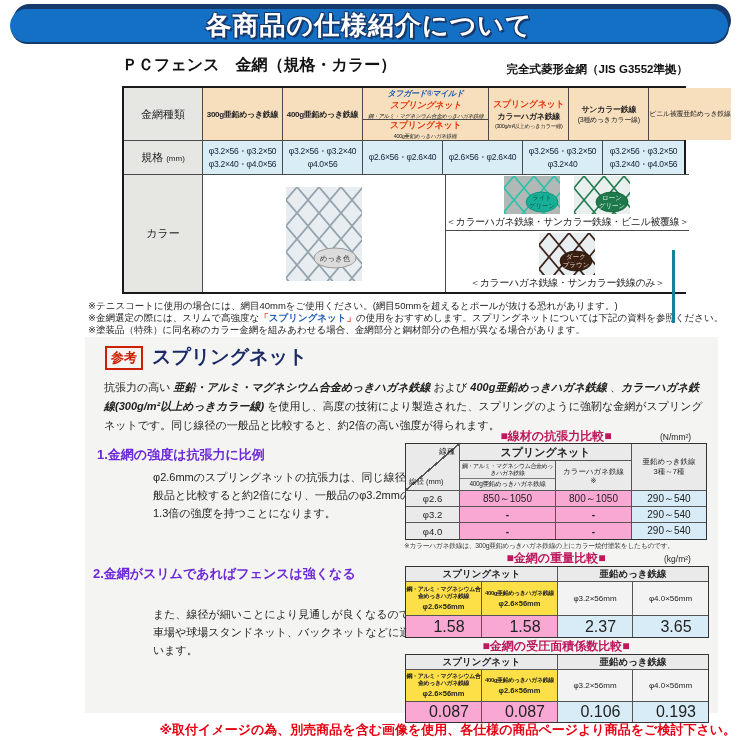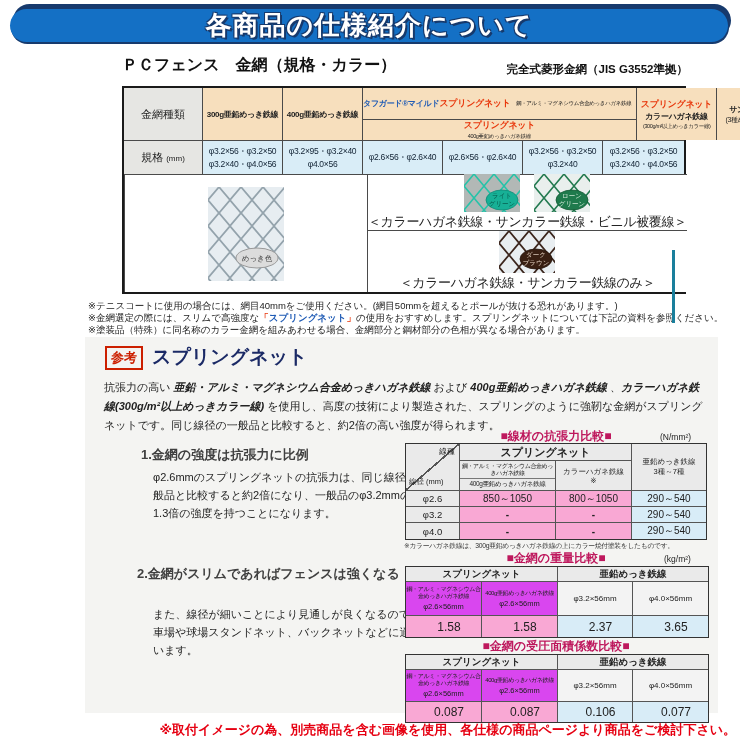--- a/index.html
+++ b/index.html
@@ -33,74 +33,74 @@
   .ssize{height:34px;}
   .scolor{height:118px;}
   .lab-txt{font-size:11px;color:#222;}
   .lab-sub{font-size:8px;color:#222;}
   .hdr-txt{font-size:8px;font-weight:bold;color:#222;letter-spacing:-0.3px;white-space:nowrap;}
   .hdr-red{font-size:9px;font-weight:bold;color:#e8380d;white-space:nowrap;letter-spacing:-0.3px;}
   .hdr-blue{font-size:8px;font-weight:bold;color:#1f5bb5;white-space:nowrap;letter-spacing:-0.3px;}
   .hdr-tiny{font-size:6px;color:#222;white-space:nowrap;letter-spacing:-0.4px;transform:scale(.92);}
   .hdr-small{font-size:7px;color:#222;white-space:nowrap;letter-spacing:-0.3px;}
   .c3split{padding:0;justify-content:flex-start;}
-  .c3top{height:31px;width:100%;display:flex;flex-direction:row;align-items:center;justify-content:space-between;}
+  .c3top{height:31px;width:100%;display:flex;flex-direction:column;align-items:center;justify-content:space-between;font-style:italic;}
   .c3bot{height:21px;width:100%;border-top:1px solid #4a4a4a;box-sizing:border-box;display:flex;flex-direction:column;align-items:center;justify-content:center;}
   .size-line{font-size:8.5px;color:#123;line-height:13px;white-space:nowrap;letter-spacing:-0.3px;}
   .colorbox{background:#fff;}
   .crt{height:56px;width:100%;border-bottom:1px solid #4a4a4a;box-sizing:border-box;display:flex;flex-direction:column;align-items:center;justify-content:center;}
   .crb{height:61px;width:100%;display:flex;flex-direction:column;align-items:center;justify-content:center;}
   .mesh-pair{display:flex;gap:14px;}
-  .cap{font-size:13px;color:#222;white-space:nowrap;letter-spacing:-0.4px;margin-top:1px;}
+  .cap{font-size:10px;color:#222;white-space:nowrap;letter-spacing:-0.4px;margin-top:1px;}
 
   
   .notes{position:absolute;left:88px;top:300px;font-size:9.5px;line-height:12px;color:#222;}
   .n2-term{color:#1f5bb5;font-weight:bold;}
   .n2-br{color:#e8380d;font-weight:bold;}
 
   
   .panel{position:absolute;left:85px;top:337px;width:633px;height:376px;background:#f4f4f2;}
   .ref-tag{position:absolute;left:105px;top:346px;border:2px solid #cc1f00;color:#cc1f00;font-size:13px;font-weight:bold;padding:1px 4px;background:#f4f4f2;}
   .ref-heading{position:absolute;left:152px;top:344px;font-size:19px;font-weight:bold;color:#1b2a66;}
   .ref-intro{position:absolute;left:104px;top:378px;width:606px;font-size:11px;line-height:19px;color:#222;}
   .ref-intro .b{font-weight:bold;font-style:italic;}
-  .sec-heading{position:absolute;font-size:13px;font-weight:bold;color:#404040;margin-left:44px;}
+  .sec-heading{position:absolute;font-size:13px;font-weight:bold;color:#6d28d9;}
   .sec-body{position:absolute;font-size:11px;line-height:18px;color:#222;margin-left:36px;}
 
   
   .tbl-title{position:absolute;left:405px;width:302px;text-align:center;font-size:12px;font-weight:bold;color:#be185d;}
   .tbl-unit{position:absolute;font-size:8.5px;color:#222;}
   .grid{position:absolute;left:405px;background:#fff;border:1.5px solid #333;box-sizing:content-box;display:grid;}
   .gc{box-sizing:border-box;border-right:1px solid #555;border-bottom:1px solid #555;display:flex;flex-direction:column;align-items:center;justify-content:center;text-align:center;}
   .gc.lc{border-right:none;}
   .gc.lb{border-bottom:none;}
   .hbg{background:#eaeaea;}
   .pinkbg{background:#f9a8d4;}
   .bluebg{background:#d8ecf7;}
-  .subpink{background:#d946ef;}
+  .subpink{background:#fde047;font-weight:bold;}
   .subgray{background:#f3f3f3;}
   .tt{grid-template-columns:54px 96px 76px 74px;grid-template-rows:17px 30px 16px 16px 16px;top:443px;}
   .diag{grid-row:1/3;background:linear-gradient(to bottom right,rgba(0,0,0,0) 48.8%,#555 48.8%,#555 51.2%,rgba(0,0,0,0) 51.2%),#eaeaea;position:relative;}
   .diag .dt{position:absolute;top:2px;right:4px;font-size:8px;}
   .diag .db{position:absolute;bottom:3px;left:3px;font-size:7.5px;}
   .tt-group{grid-column:2/4;font-size:11px;font-weight:bold;}
   .tt-c3{grid-column:4;grid-row:1/3;font-size:7.5px;line-height:10px;}
   .stack-a{font-size:6px;line-height:7px;letter-spacing:-0.4px;border-bottom:1px solid #777;width:100%;box-sizing:border-box;padding:1px 0;}
   .stack-b{font-size:6.5px;line-height:8px;letter-spacing:-0.3px;padding:1px 0;}
   .tt-sub2{font-size:7.5px;line-height:9px;}
   .tval{font-size:10px;color:#222;}
   .tlab{font-size:9.5px;}
   .wt{grid-template-columns:76px 76px 75px 75px;grid-template-rows:15px 34px 21px;top:566px;}
   .pt{grid-template-columns:76px 76px 75px 75px;grid-template-rows:15px 32px 20px;top:654px;}
   .g2{grid-column:1/3;font-size:9.5px;font-weight:bold;}
   .g2b{grid-column:3/5;font-size:9.5px;font-weight:bold;}
   .sub-tiny{font-size:6px;line-height:7px;letter-spacing:-0.4px;}
   .sub-phi{font-size:7.5px;margin-top:2px;}
   .sub-mid{font-size:8px;}
-  .wval{font-size:12px;padding-left:11px;}
+  .wval{font-size:16px;padding-left:11px;}
   .tfoot{position:absolute;left:404px;top:541px;font-size:6.8px;color:#333;letter-spacing:-0.3px;white-space:nowrap;}
 
   .side-line{position:absolute;left:672px;top:250px;width:3px;height:73px;background:#1a7f9c;}
 
   .footer-note{position:absolute;right:4px;top:721px;font-size:13px;font-weight:bold;color:#e60012;white-space:nowrap;}
 
   svg text{font-family:"Liberation Sans","DejaVu Sans",sans-serif;}
 </style>
 </head>
 <body>
@@ -170,40 +170,43 @@
 
     <div class="srow ssize">
       <div class="scell first w-lab bg-gray">
         <span class="lab-txt"><span>規格</span> <span class="lab-sub">(mm)</span></span>
       </div>
       <div class="scell w-c bg-blue">
         <div class="size-line">φ3.2×56・φ3.2×50</div>
         <div class="size-line">φ3.2×40・φ4.0×56</div>
       </div>
       <div class="scell w-c bg-blue">
-        <div class="size-line">φ3.2×95・φ3.2×40</div>
+        <div class="size-line">φ3.2×56・φ3.2×40</div>
         <div class="size-line">φ4.0×56</div>
       </div>
       <div class="scell w-c bg-blue">
         <div class="size-line">φ2.6×56・φ2.6×40</div>
       </div>
       <div class="scell w-c bg-blue">
         <div class="size-line">φ2.6×56・φ2.6×40</div>
       </div>
       <div class="scell w-c bg-blue">
         <div class="size-line">φ3.2×56・φ3.2×50</div>
         <div class="size-line">φ3.2×40</div>
       </div>
       <div class="scell w-last bg-blue">
         <div class="size-line">φ3.2×56・φ3.2×50</div>
         <div class="size-line">φ3.2×40・φ4.0×56</div>
       </div>
     </div>
 
     <div class="srow scolor">
+      <div class="scell first w-lab bg-gray">
+        <span class="lab-txt">カラー</span>
+      </div>
       <div class="scell w-span3 colorbox">
         <svg width="76" height="94">
           <rect width="76" height="94" fill="#e7edf1"></rect>
           <rect width="76" height="94" fill="url(#pm-silver)"></rect>
           <ellipse cx="49" cy="71" rx="21" ry="10" fill="#dcdcdc" stroke="#9a9a9a" stroke-width="1"></ellipse>
           <text x="49" y="74" font-size="7.5" text-anchor="middle" fill="#444">めっき色</text>
         </svg>
       </div>
       <div class="scell w-span3b colorbox" style="padding:0;justify-content:flex-start;">
         <div class="crt">
@@ -336,18 +339,18 @@
     <div class="gc subpink">
       <span class="sub-tiny">400g亜鉛めっきハガネ鉄線</span>
       <span class="sub-phi">φ2.6×56mm</span>
     </div>
     <div class="gc subgray sub-mid">φ3.2×56mm</div>
     <div class="gc subgray sub-mid lc">φ4.0×56mm</div>
 
     <div class="gc pinkbg wval lb">0.087</div>
     <div class="gc pinkbg wval lb">0.087</div>
     <div class="gc bluebg wval lb">0.106</div>
-    <div class="gc bluebg wval lc lb">0.077</div>
+    <div class="gc bluebg wval lc lb">0.193</div>
   </div>
 
   <div class="footer-note">※取付イメージの為、別売商品を含む画像を使用、各仕様の商品ページより商品をご検討下さい。</div>
 
 </div>
 
 </body></html>

